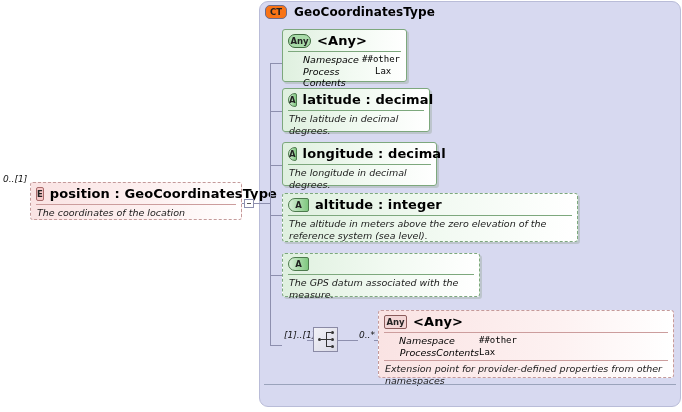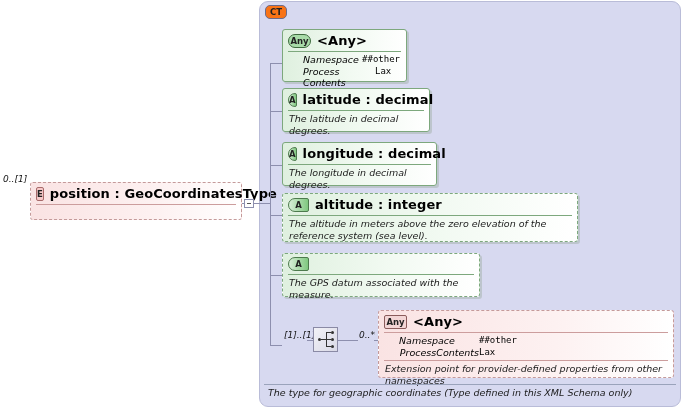--- a/index.html
+++ b/index.html
@@ -191,30 +191,32 @@
     font-size: 9px;
   }
 </style>
 </head>
 <body>
 
 <div id="ct-panel" class="box"></div>
 
 <div id="ct-title">
   <span class="chip chip-ct">CT</span>
+  <span class="name">GeoCoordinatesType</span>
 </div>
 
 <span class="card" style="left:3px; top:174px;">0..[1]</span>
 
 <div class="box pbox" style="left:30px; top:182px; width:212px; height:38px;">
   <div class="hdr">
     <span class="chip chip-e">E</span>
     <span class="name">position  : GeoCoordinatesType</span>
   </div>
   <div class="rule pink"></div>
+  <div class="desc">The coordinates of the location</div>
 </div>
 
 <div class="ln h" style="left:242px; top:203px; width:3px;"></div>
 <div id="expand-stub"></div>
 <div class="ln h" style="left:254px; top:203px; width:16px;"></div>
 
 <div class="ln v" style="left:270px; top:63px; height:282px;"></div>
 <div class="ln h" style="left:270px; top:63px; width:12px;"></div>
 <div class="ln h" style="left:270px; top:111px; width:12px;"></div>
 <div class="ln h" style="left:270px; top:165px; width:12px;"></div>
@@ -309,14 +311,13 @@
       <span class="attrkey" style="width:80px;text-align:right;">ProcessContents</span>
       <span class="attrval">Lax</span>
     </div>
   </div>
   <div class="rule pink"></div>
   <div class="desc">Extension point for provider-defined properties from other namespaces</div>
 </div>
 
 <div id="ct-footer">
   <div class="rule"></div>
-  <div class="desc">The type for geographic coordinates (Type defined in this XML Schema only)</div>
 </div>
 
 </body></html>

